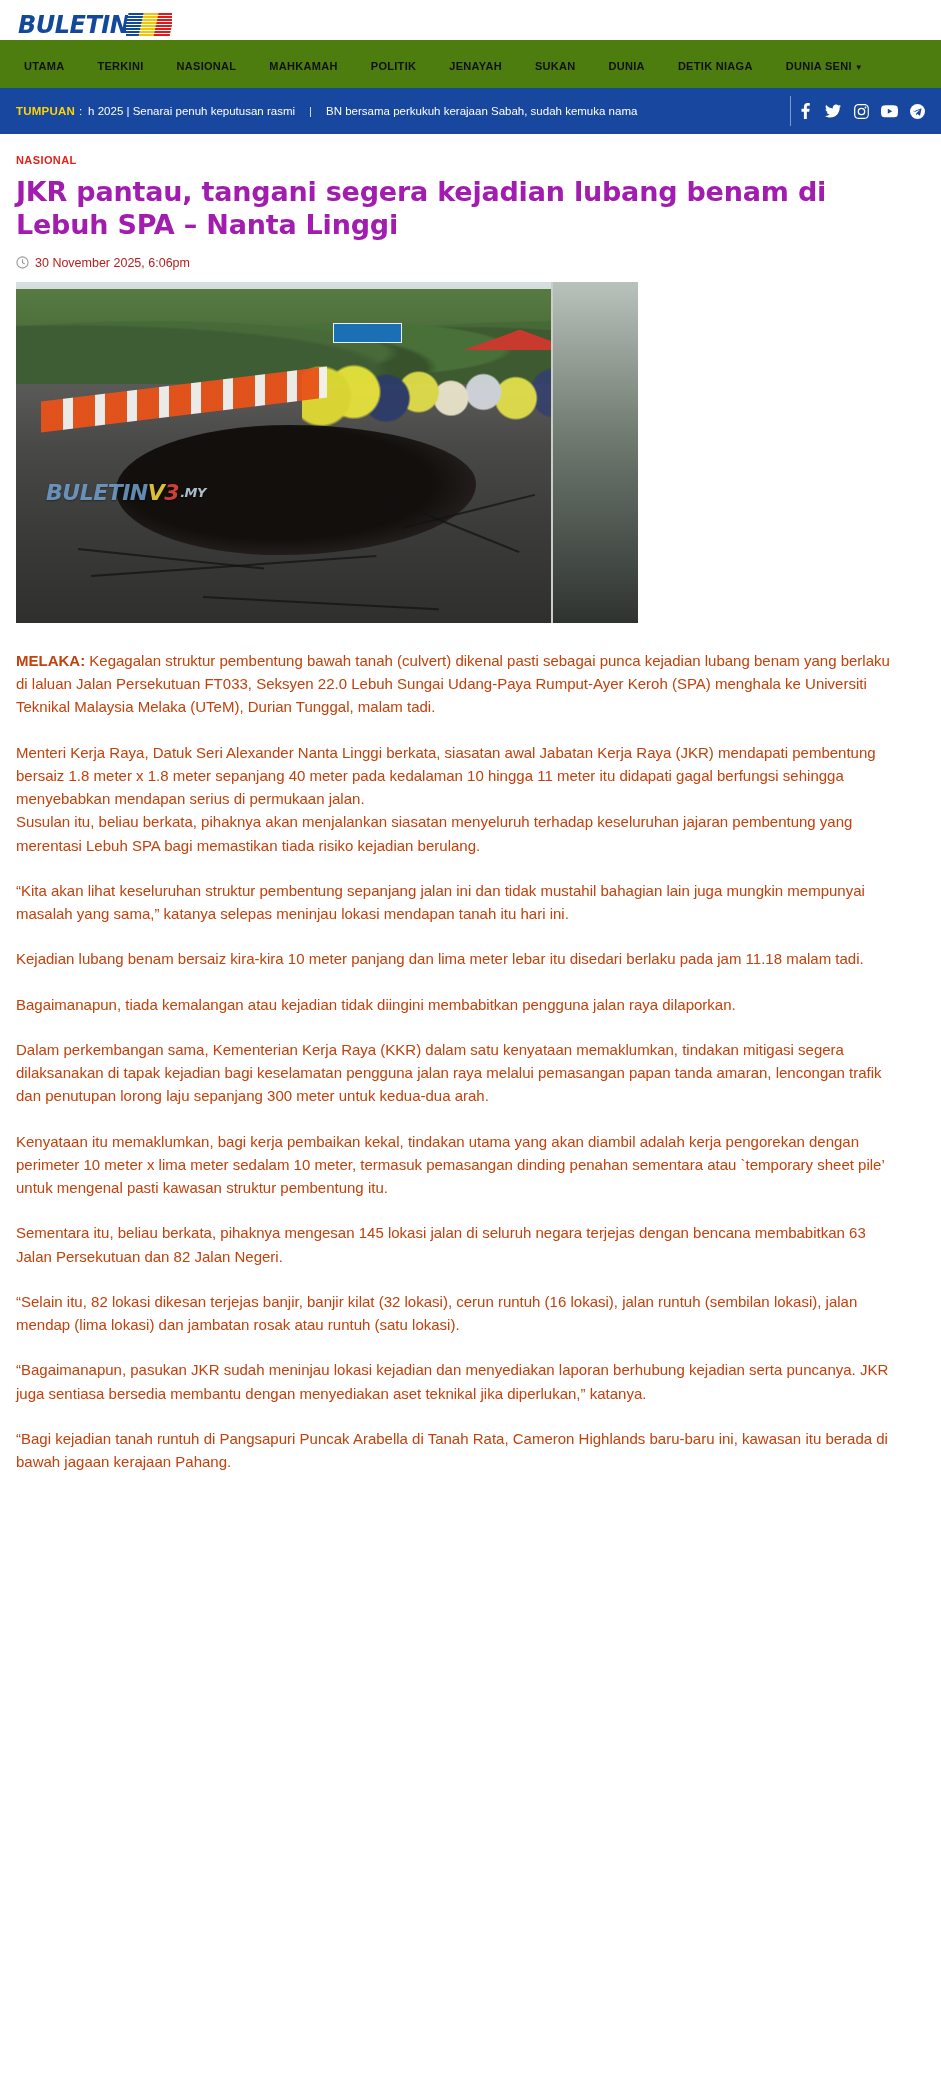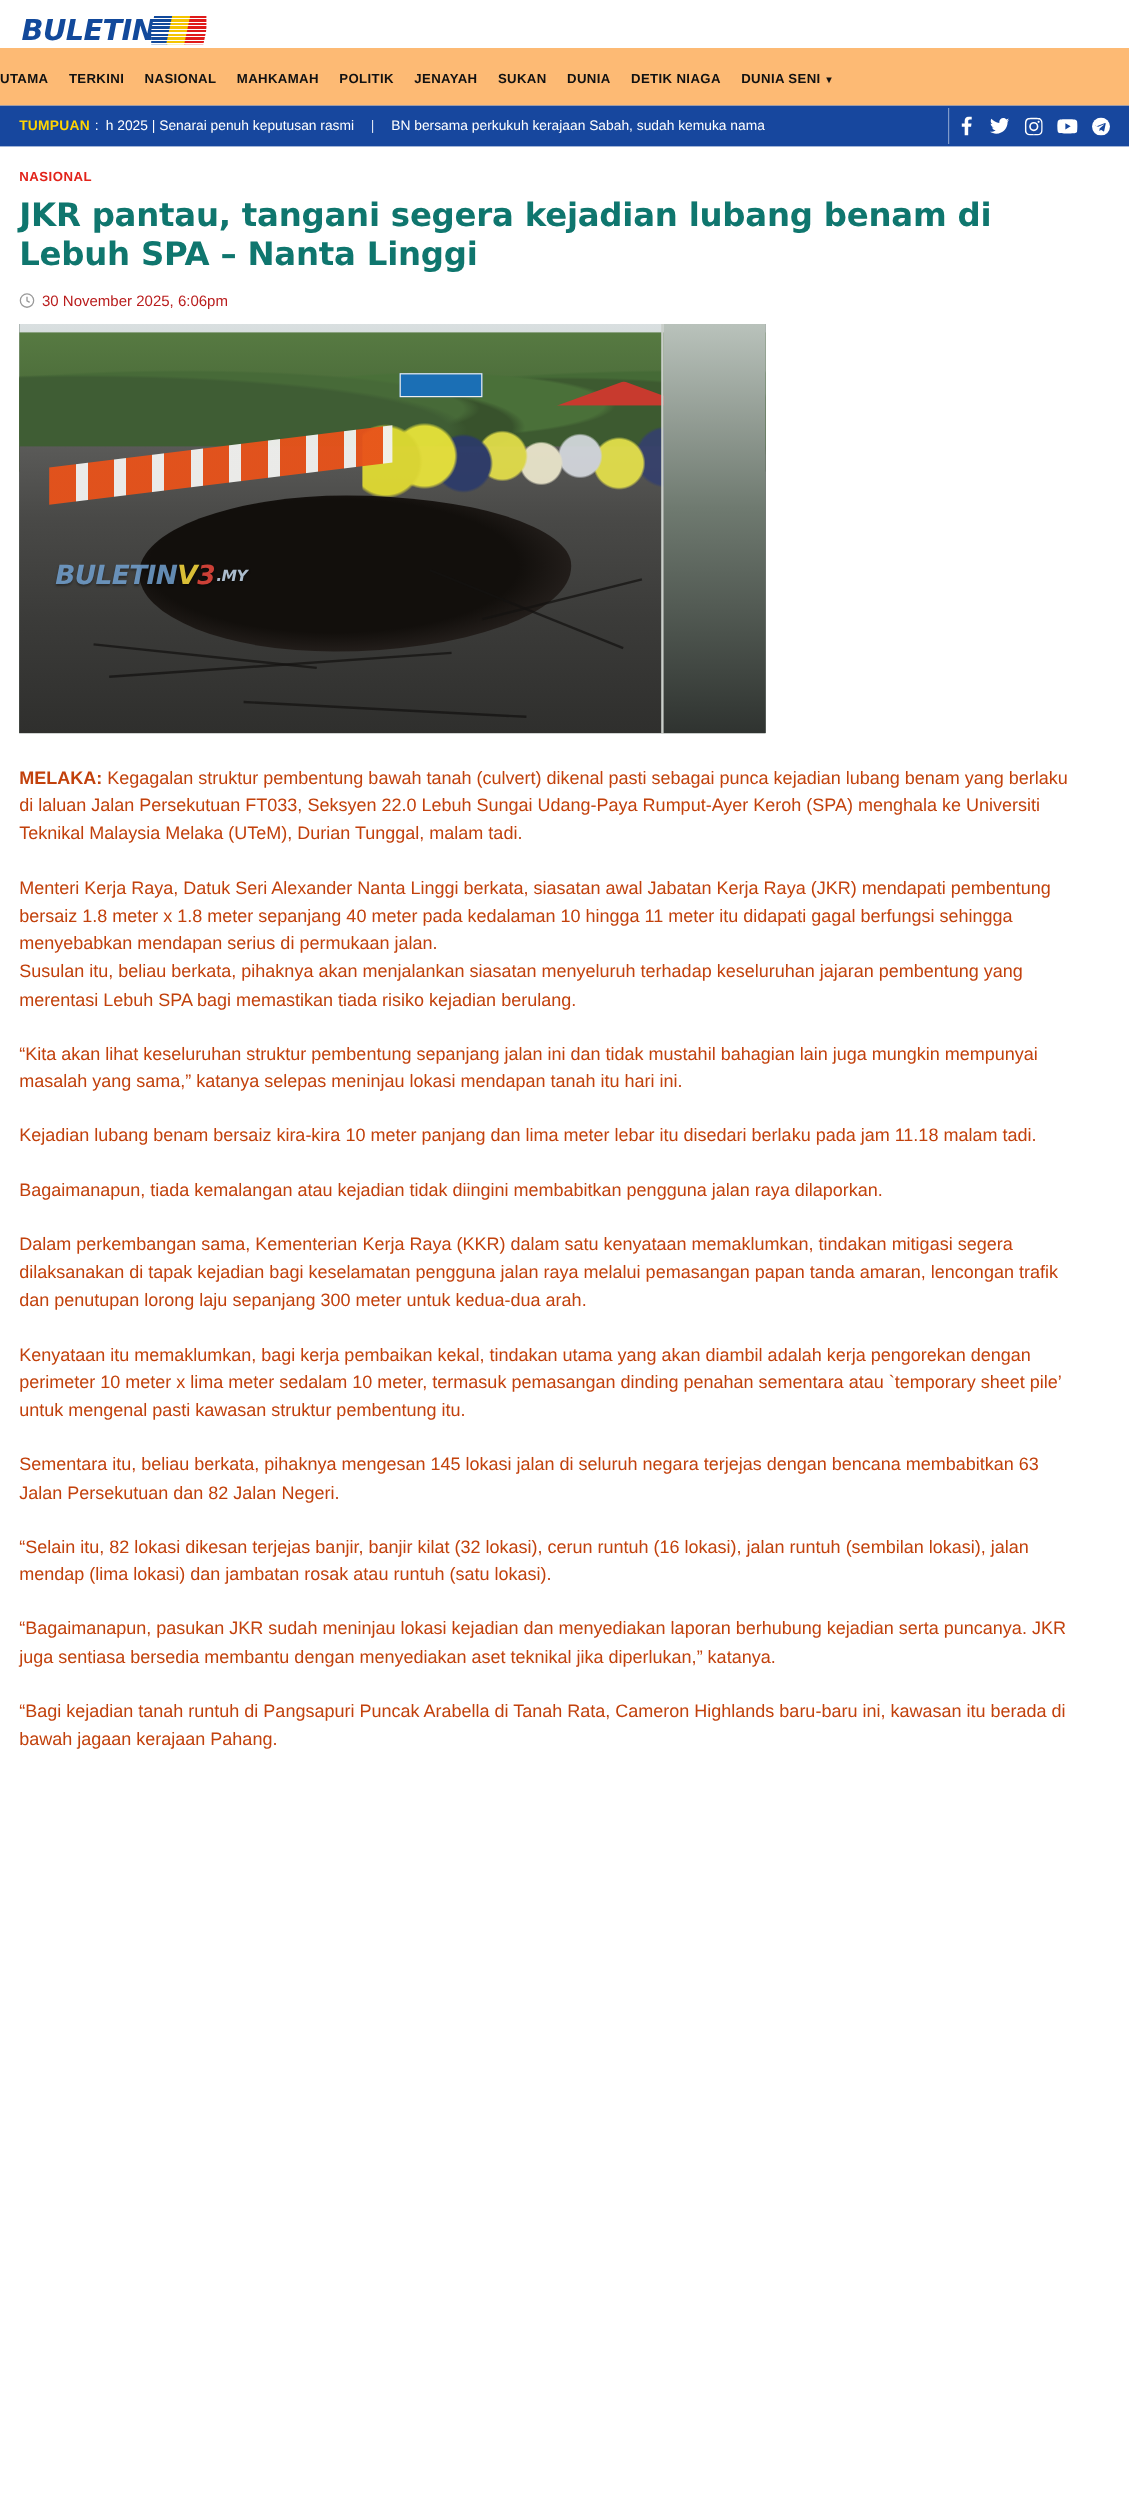--- a/index.html
+++ b/index.html
@@ -50,42 +50,42 @@
       repeating-linear-gradient(to bottom,#12499b 0 2px,#fff 2px 3px); }
   .logo-mark .b-yellow{ left: 15px; width: 16px; background:
       repeating-linear-gradient(to bottom,#f5c400 0 2px,#fff 2px 3px); }
   .logo-mark .b-red   { left: 30px; width: 16px; background:
       repeating-linear-gradient(to bottom,#e01a1a 0 2px,#fff 2px 3px); }
 
   
   .main-nav {
     display: flex;
     align-items: center;
-    gap: 0px;
-    padding: 16px 16px 12px 0;
-    background: #fdba74;
+    gap: 16px;
+    padding: 16px 16px 12px 24px;
+    background: #4d7c0f;
     font-size: 11px;
     font-weight: 700;
     letter-spacing: 0.3px;
   }
   .nav-item {
     color: #111;
     padding: 4px 17px 4px 0;
     white-space: nowrap;
     cursor: pointer;
     text-transform: uppercase;
   }
   .nav-item:first-child { padding-left: 0; }
   .nav-item .caret { font-size: 8px; margin-left: 3px; }
 
   
   .ticker {
     background: #17479e;
     color: #ffffff;
-    height: 34px;
+    height: 46px;
     display: flex;
     align-items: center;
     font-size: 11.5px;
     overflow: hidden;
   }
   .ticker-label {
     color: #ffd400;
     font-weight: 700;
     padding-left: 16px;
     padding-right: 4px;
@@ -134,21 +134,21 @@
     font-size: 11px;
     letter-spacing: 0.4px;
     margin: 4px 0 10px 0;
   }
   h1.headline {
     font-family: "DejaVu Sans", sans-serif;
     font-size: 27px;
     line-height: 1.22;
     font-weight: 700;
     margin: 0 0 14px 0;
-    color: #0f766e;
+    color: #a21caf;
     letter-spacing: -0.2px;
     max-width: 860px;
   }
   .timestamp {
     display: flex;
     align-items: center;
     gap: 6px;
     color: #b91c1c;
     font-size: 12.5px;
     margin-bottom: 12px;

